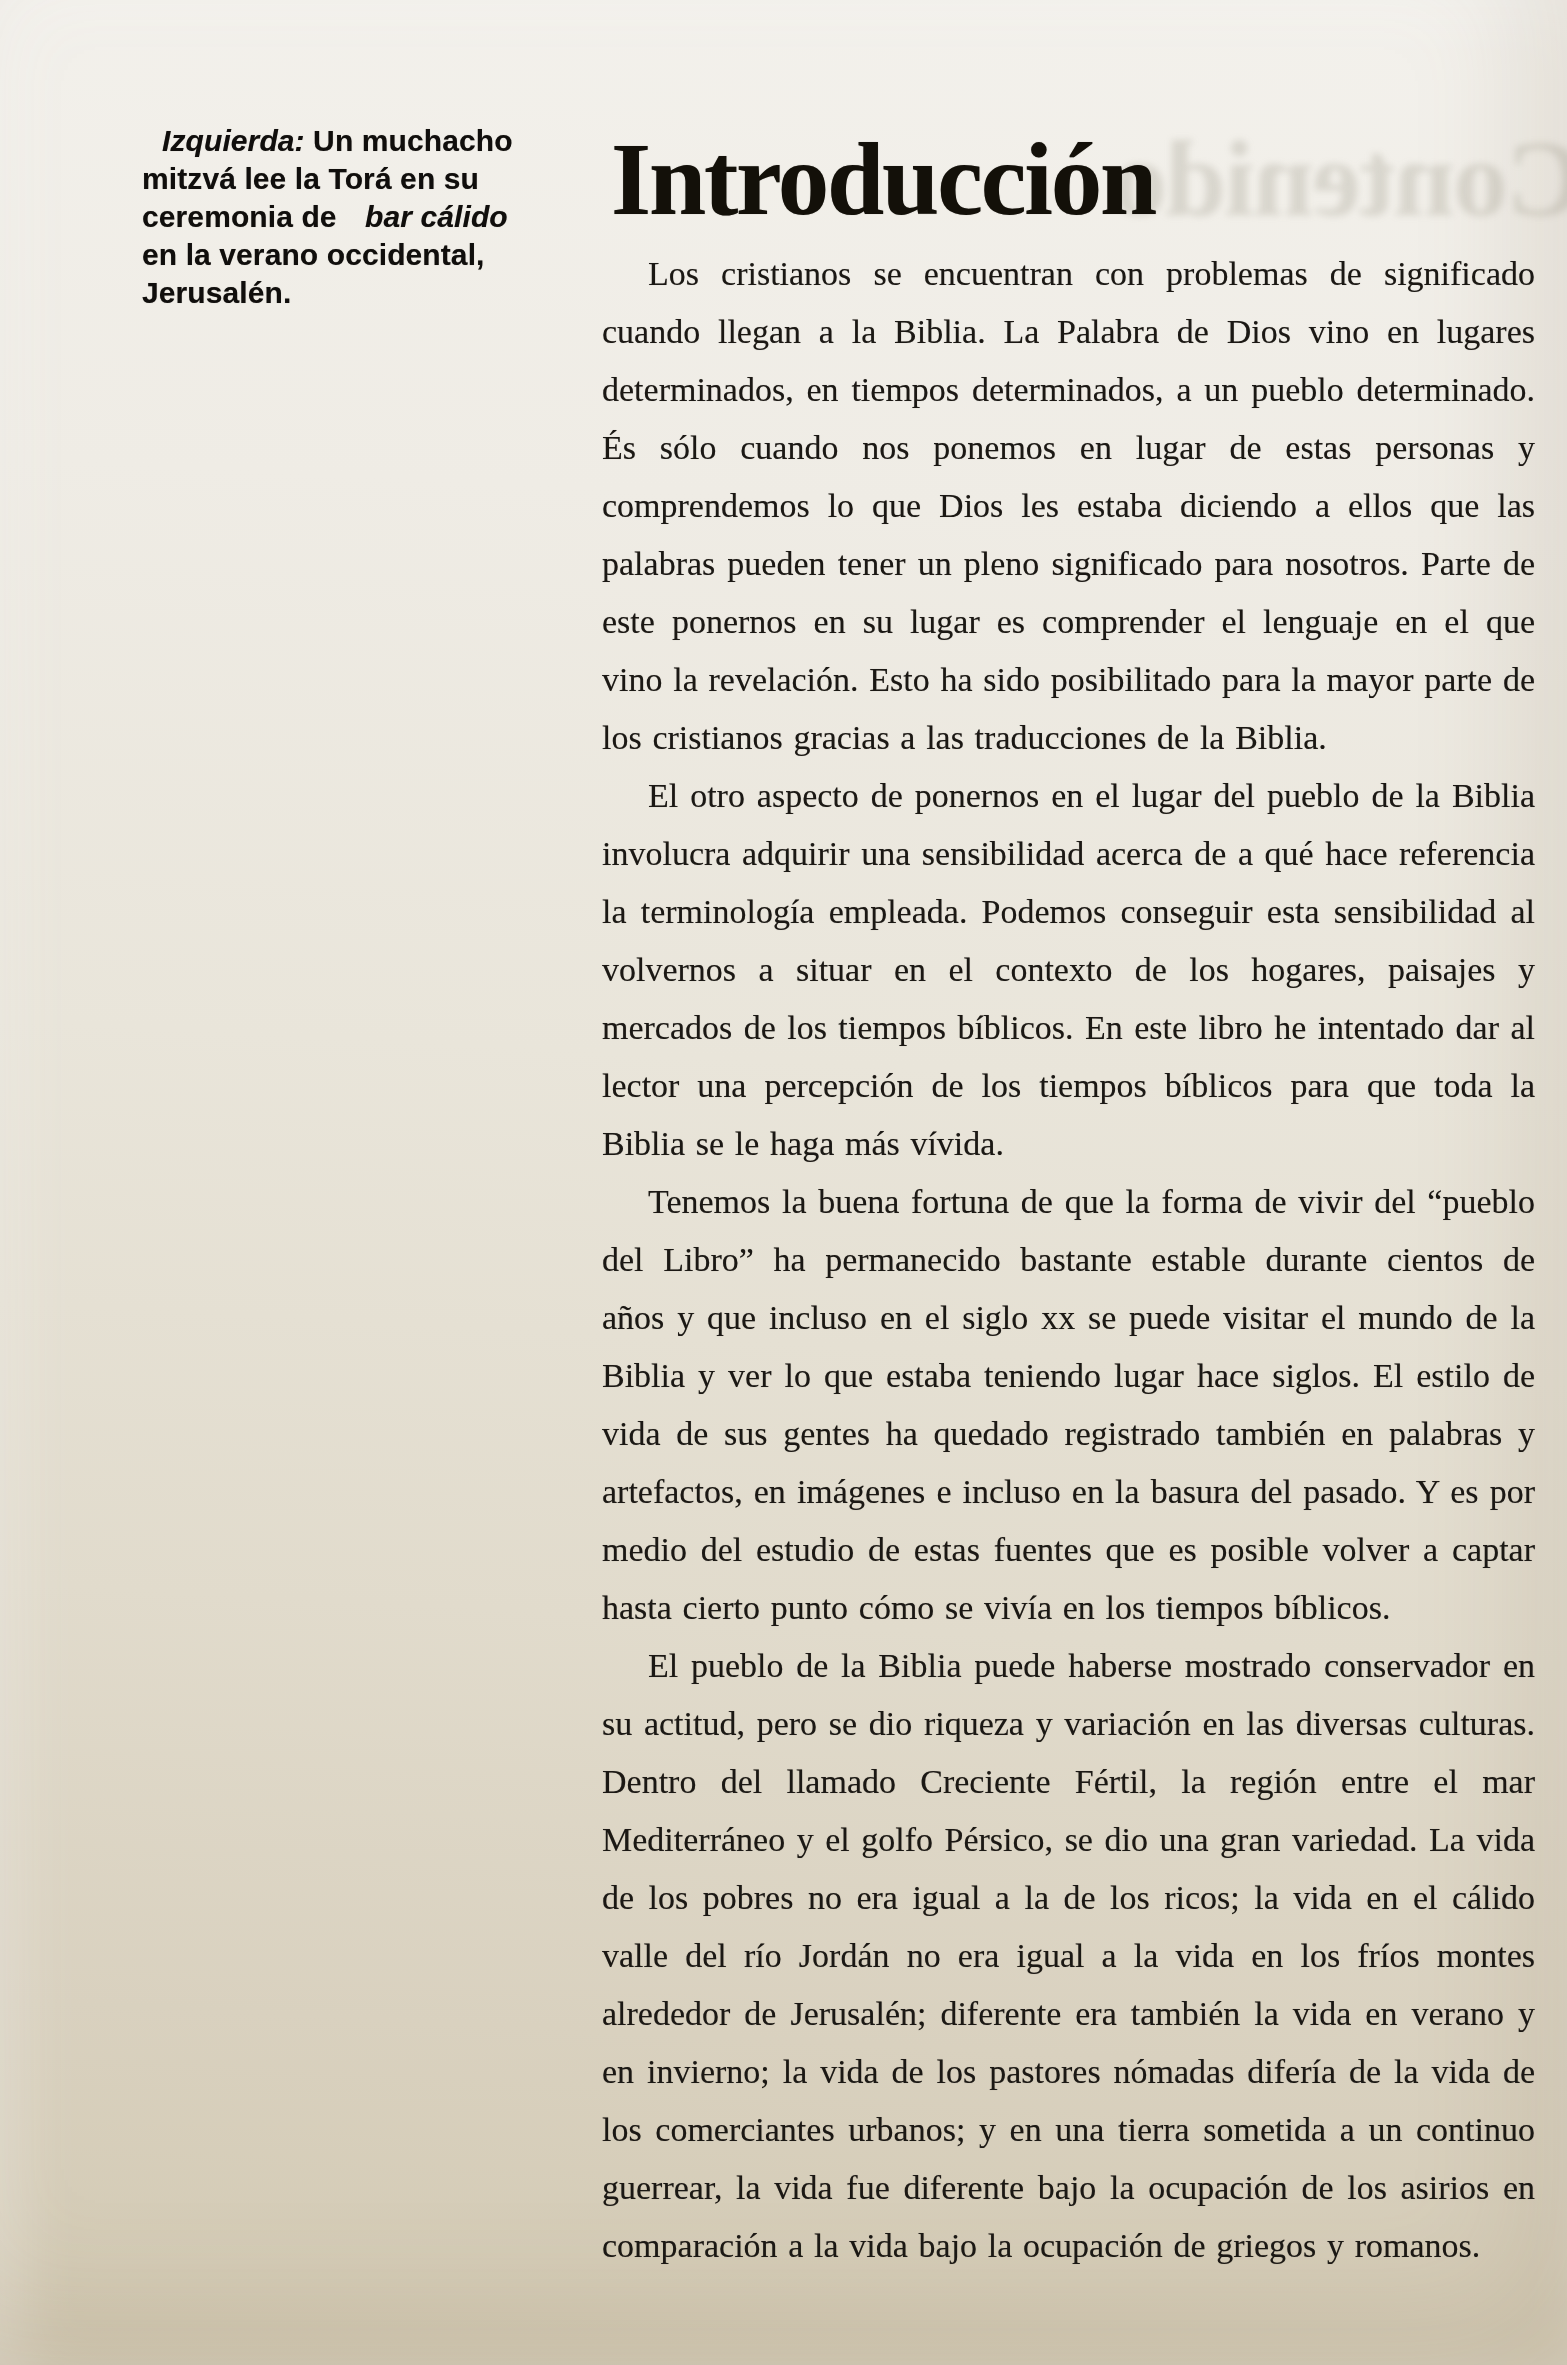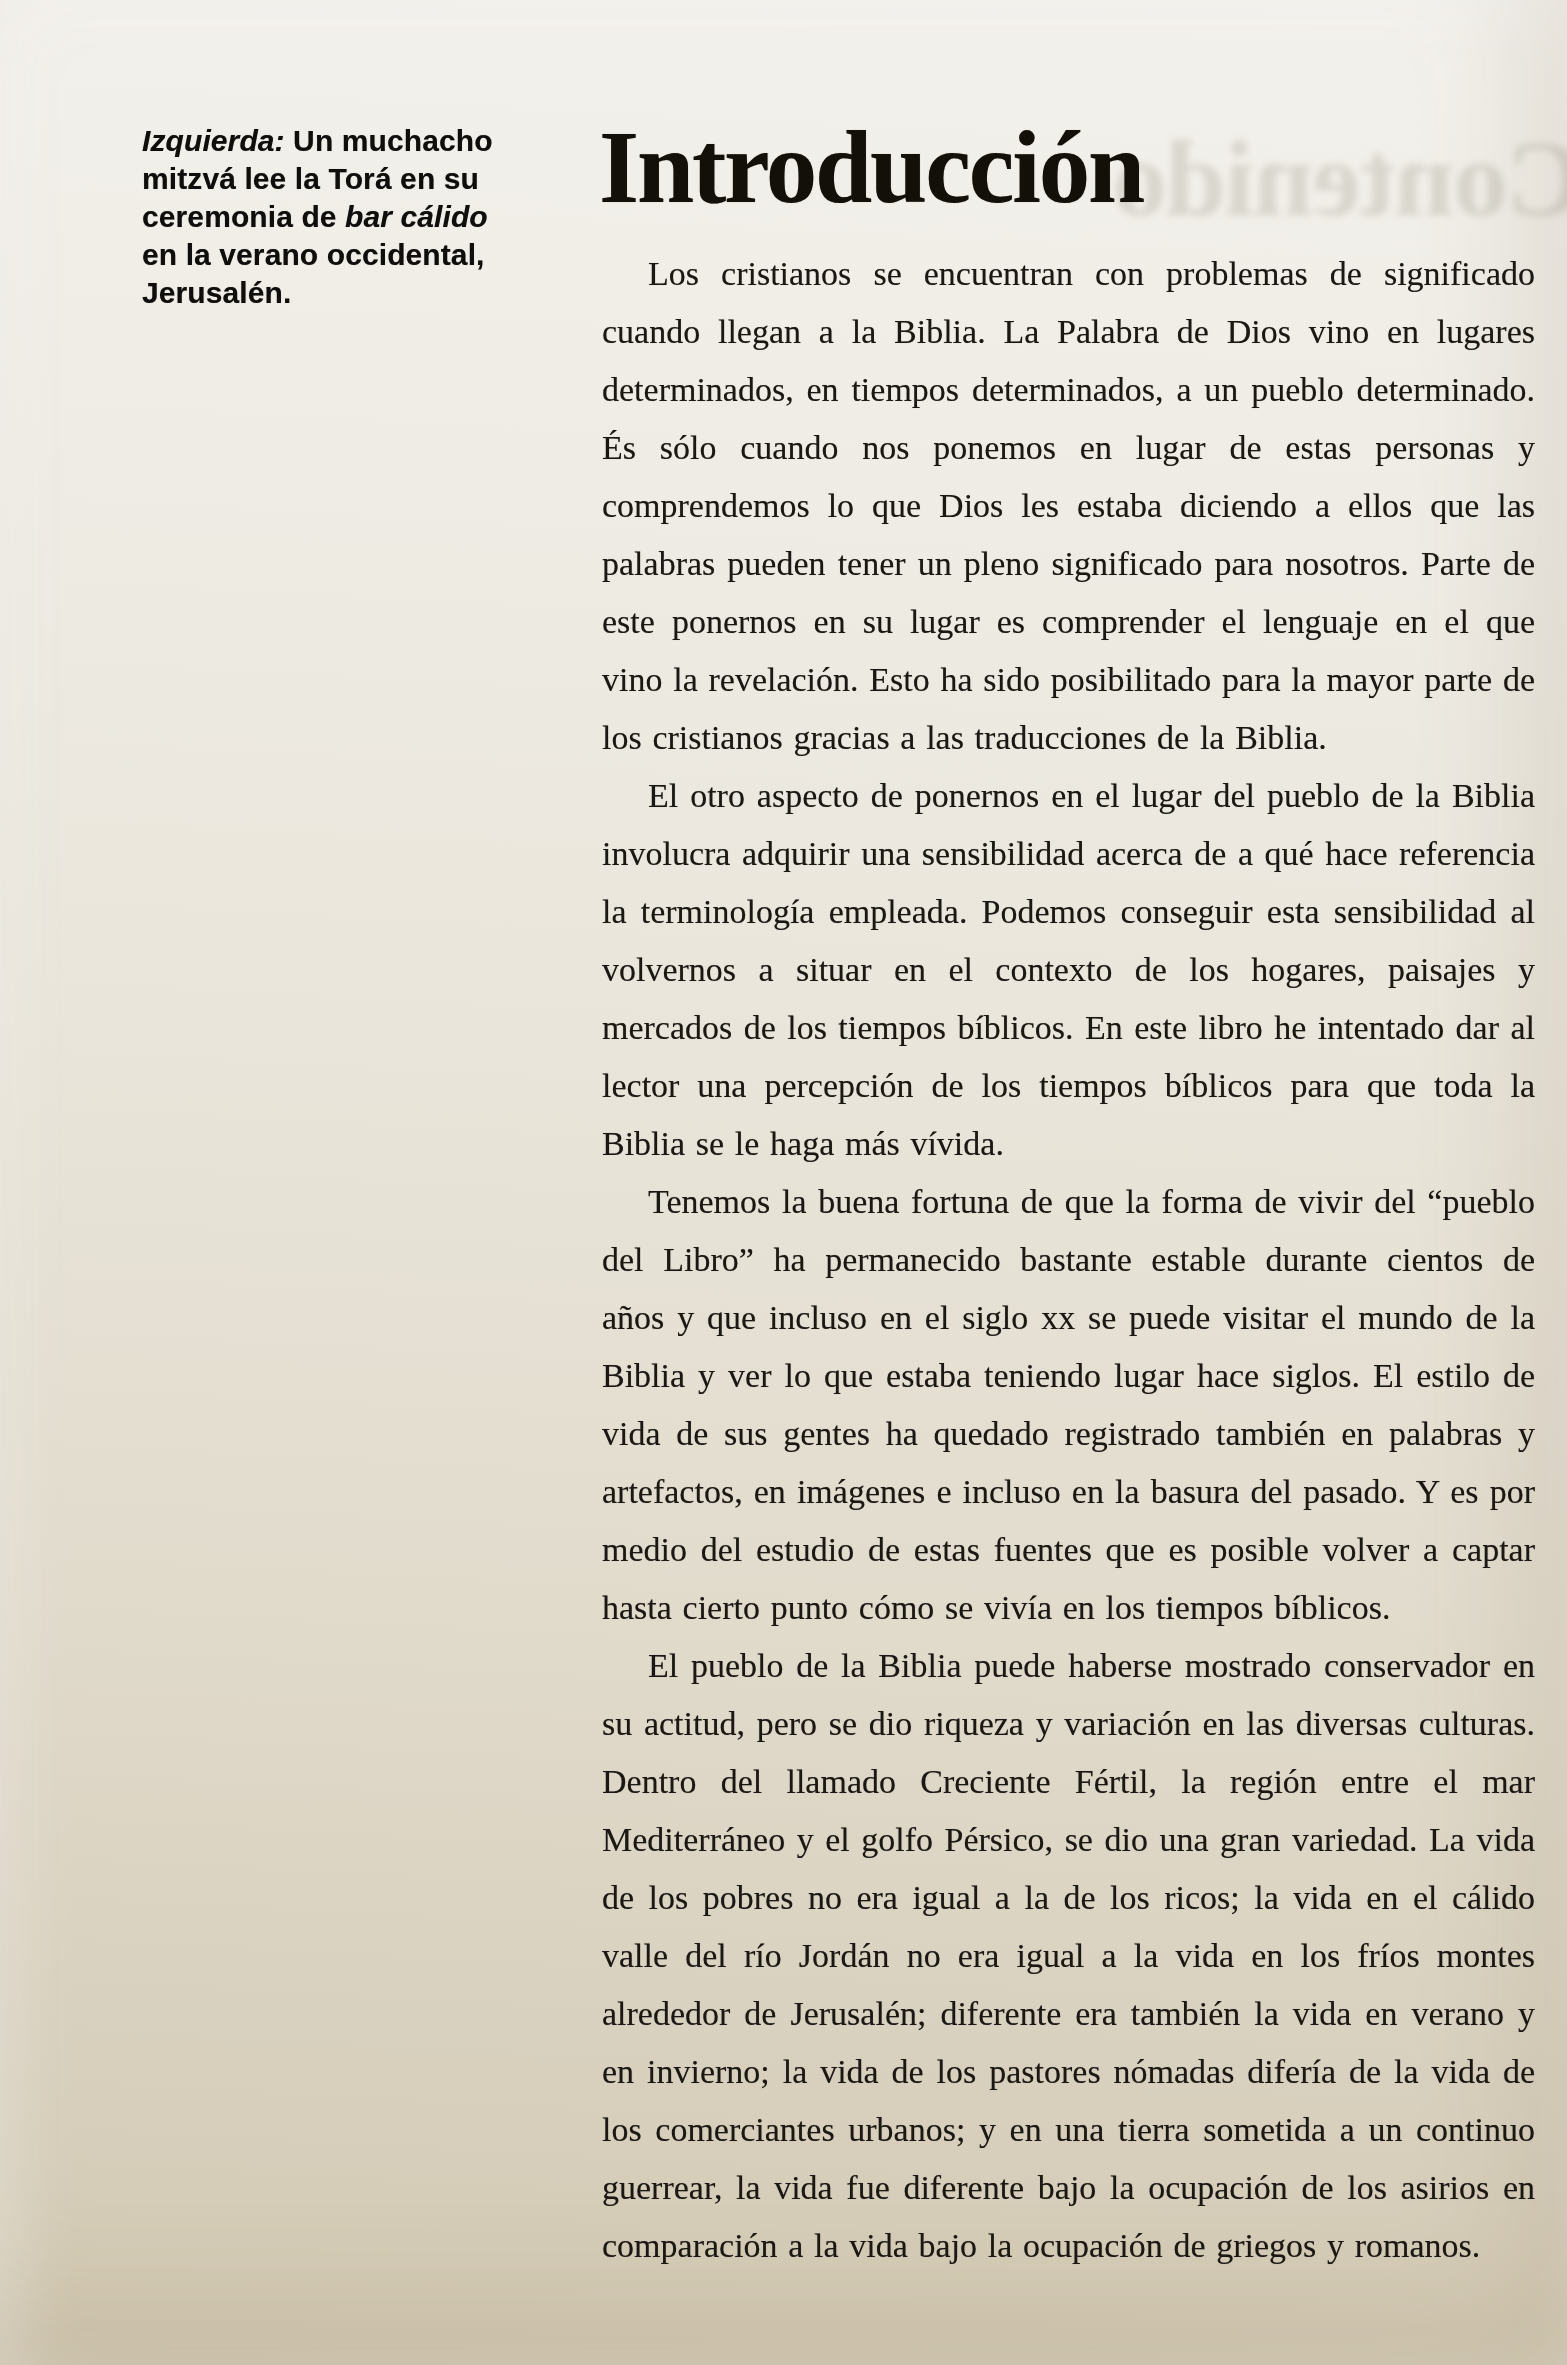--- a/index.html
+++ b/index.html
@@ -33,20 +33,21 @@
     font-family: "Liberation Sans", "DejaVu Sans", sans-serif;
     font-weight: bold;
     font-size: 30px;
     line-height: 38px;
     letter-spacing: 0.1px;
     color: #100e0c;
     text-shadow: 0 0 0.7px rgba(20, 17, 12, 0.45);
   }
   .caption .it {
     font-style: italic;
+    margin-left: 20px;
   }
   
   .title {
     position: absolute;
     left: 599px;
     top: 113px;
     font-family: "Liberation Serif", "DejaVu Serif", serif;
     font-weight: bold;
     font-size: 103px;
     line-height: 109px;
@@ -96,21 +97,21 @@
 <body>
 
 <div class="page">
 
   <div class="ghost">Contenido</div>
 
   <div class="caption">
     <span class="it">Izquierda:</span><span> Un muchacho mitzvá lee la Torá en su ceremonia de </span><span class="it">bar cálido</span><span> en la verano occidental, Jerusalén.</span>
   </div>
 
-  <h1 class="title" style="margin:0;text-align:center;">Introducción</h1>
+  <h1 class="title" style="margin:12px;text-align:center;">Introducción</h1>
 
   <div class="body-col">
     <p>Los cristianos se encuentran con problemas de significado cuando llegan a la Biblia. La Palabra de Dios vino en lugares determinados, en tiempos determinados, a un pueblo determinado. És sólo cuando nos ponemos en lugar de estas personas y comprendemos lo que Dios les estaba diciendo a ellos que las palabras pueden tener un pleno significado para nosotros. Parte de este ponernos en su lugar es comprender el lenguaje en el que vino la revelación. Esto ha sido posibilitado para la mayor parte de los cristianos gracias a las traducciones de la Biblia.</p>
     <p>El otro aspecto de ponernos en el lugar del pueblo de la Biblia involucra adquirir una sensibilidad acerca de a qué hace referencia la terminología empleada. Podemos conseguir esta sensibilidad al volvernos a situar en el contexto de los hogares, paisajes y mercados de los tiempos bíblicos. En este libro he intentado dar al lector una percepción de los tiempos bíblicos para que toda la Biblia se le haga más vívida.</p>
     <p>Tenemos la buena fortuna de que la forma de vivir del “pueblo del Libro” ha permanecido bastante estable durante cientos de años y que incluso en el siglo xx se puede visitar el mundo de la Biblia y ver lo que estaba teniendo lugar hace siglos. El estilo de vida de sus gentes ha quedado registrado también en palabras y artefactos, en imágenes e incluso en la basura del pasado. Y es por medio del estudio de estas fuentes que es posible volver a captar hasta cierto punto cómo se vivía en los tiempos bíblicos.</p>
     <p>El pueblo de la Biblia puede haberse mostrado conservador en su actitud, pero se dio riqueza y variación en las diversas culturas. Dentro del llamado Creciente Fértil, la región entre el mar Mediterráneo y el golfo Pérsico, se dio una gran variedad. La vida de los pobres no era igual a la de los ricos; la vida en el cálido valle del río Jordán no era igual a la vida en los fríos montes alrededor de Jerusalén; diferente era también la vida en verano y en invierno; la vida de los pastores nómadas difería de la vida de los comerciantes urbanos; y en una tierra sometida a un continuo guerrear, la vida fue diferente bajo la ocupación de los asirios en comparación a la vida bajo la ocupación de griegos y romanos.</p>
   </div>
 
 </div>
 

